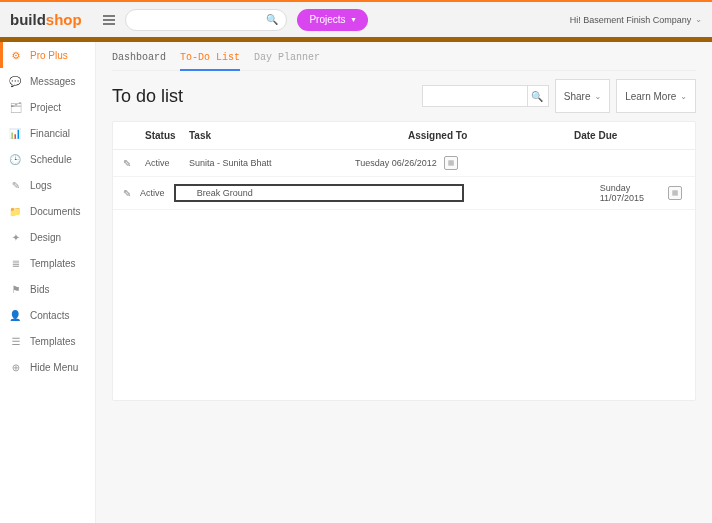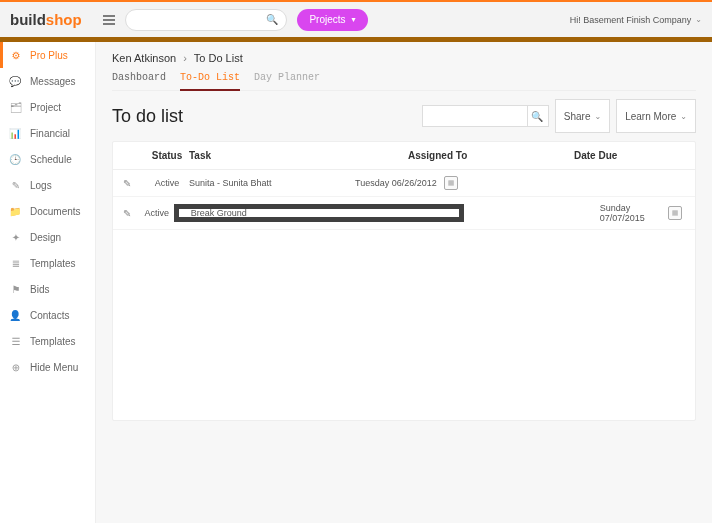--- a/index.html
+++ b/index.html
@@ -21,48 +21,48 @@
 .nav-item { display: flex; align-items: center; height: 26px; padding: 0 10px; font-size: 10px; color: #666; cursor: pointer; gap: 8px; }
 .nav-item.active { color: #ff7a1a; border-left: 3px solid #ff7a1a; padding-left: 7px; }
 .nav-item .icon { width: 12px; color: #999; display: inline-flex; align-items: center; justify-content: center;}
 .nav-item.active .icon { color: #ff7a1a; }
 .content { flex: 1; padding: 10px 16px; overflow: hidden; }
 .breadcrumb { font-size: 11px; color: #333; margin-bottom: 8px; }
 .breadcrumb .sep { margin: 0 4px; color: #888; }
 .tabs { display: flex; gap: 14px; border-bottom: 1px solid #eee; margin-bottom: 8px; }
 .tab { font-size: 10px; color: #aaa; padding-bottom: 6px; cursor: pointer; font-family: Liberation Mono, monospace; }
 .tab.dash { color: #666; }
-.tab.active { color: #ff7a1a; border-bottom: 2px solid #7f1d1d; margin-bottom: -1px; }
+.tab.active { color: #ff7a1a; border-bottom: 2px solid #3b82f6; margin-bottom: -1px; }
 .title-row { display: flex; align-items: center; justify-content: space-between; margin-bottom: 8px; }
 .page-title { font-size: 18px; color: #222; font-weight: normal; }
 .title-actions { display: flex; gap: 6px; align-items: center; }
 .search-box { display: flex; }
 .search-box input { width: 105px; height: 22px; border: 1px solid #ddd; border-right: none; font-size: 10px; padding: 0 6px; outline: none; }
 .search-box button { width: 22px; height: 22px; border: 1px solid #ddd; background: #fff; cursor: pointer; color: #888; font-size: 10px; display:flex; align-items:center; justify-content:center;}
 .btn-outline { height: 22px; border: 1px solid #ddd; background: #fff; font-size: 10px; color: #555; padding: 16px 8px; cursor: pointer; display: flex; align-items: center; gap: 4px; }
 .quickadd { background: #fff; border: 1px solid #eee; border-radius: 2px; padding: 6px 10px; display: flex; align-items: center; gap: 10px; margin-bottom: 6px; }
 .quickadd-label { font-size: 11px; color: #333; }
 .qa-task { flex: 0 0 155px; height: 20px; border: 1px solid #ddd; font-size: 9px; padding: 0 6px; color: #999; outline: none; }
 .qa-date { flex: 0 0 94px; height: 20px; border: 1px solid #ddd; font-size: 9px; padding: 0 6px; color: #555; outline: none; }
 .sq-btn { width: 20px; height: 20px; border: none; color: #fff; font-size: 12px; cursor: pointer; display:flex; align-items:center; justify-content:center; border-radius:2px;}
 .sq-btn.add { background: #8bc34a; }
 .sq-btn.remove { background: #ddd; color: #999; }
 .table-wrap { background: #fff; border: 1px solid #eee; border-radius: 2px; height: 280px; display: flex; flex-direction: column; }
 .thead { display: flex; font-size: 10px; font-weight: bold; color: #333; padding: 8px 10px; border-bottom: 1px solid #eee; }
 .col-edit { width: 22px; }
-.col-status { width: 44px; text-align: center; }
+.col-status { width: 44px; }
 .col-task { flex: 1; }
 .col-assigned { width: 130px; }
 .col-due { width: 125px; padding-left: 36px; }
 .col-cal { width: 22px; }
 .tbody { flex: 1; overflow: auto; }
 .trow { display: flex; align-items: center; font-size: 9px; color: #555; padding: 6px 10px; border-bottom: 1px solid #f3f3f3; }
 .edit-icon { color: #888; cursor: pointer; font-size:10px; }
 .cal-icon { width:14px; height:14px; border:1px solid #aaa; border-radius:2px; display:inline-flex; align-items:center; justify-content:center; font-size:7px; color:#aaa; cursor:pointer; background:#fafafa;}
-.task-input { width: 290px; height: 18px; border: 5px solid #404040; font-size: 9px; padding: 0 12px; color: #555; outline: none; }
+.task-input { width: 290px; height: 18px; border: 2px solid #404040; font-size: 9px; padding: 0 21px; color: #555; outline: none; }
 .chev-sm { font-size: 8px; color: #888; }
 </style>
 </head>
 <body>
 
 <div class="top-accent"></div>
 <div class="header">
   <div class="logo">
     <span>build</span><span class="orange">shop</span>
   </div>
@@ -136,25 +136,20 @@
         <span class="icon">☰</span>
         <span>Templates</span>
       </div>
       <div class="nav-item">
         <span class="icon">⊕</span>
         <span>Hide Menu</span>
       </div>
     </div>
 
   <div class="content">
-    <div class="breadcrumb">
-      <span>Ken Atkinson</span>
-      <span class="sep">›</span>
-      <span>To Do List</span>
-    </div>
 
     <div class="tabs" id="tabs">
         <div class="tab dash">Dashboard</div>
         <div class="tab active">To-Do List</div>
         <div class="tab">Day Planner</div>
       </div>
 
     <div class="title-row">
       <h1 class="page-title">To do list</h1>
       <div class="title-actions">
@@ -191,19 +186,19 @@
             <div class="col-status">Active</div>
             <div class="col-assigned">Sunita - Sunita Bhatt</div>
             <div class="col-due">Tuesday 06/26/2012</div>
             <div class="col-cal"><span class="cal-icon">▦</span></div>
           </div>
           <div class="trow">
             <div class="col-edit"><span class="edit-icon">✎</span></div>
             <div class="col-status">Active</div>
             <div class="col-task"><input class="task-input" type="text" value="Break Ground" style=""></div>
             <div class="col-assigned"></div>
-            <div class="col-due">Sunday 07/07/2015</div>
+            <div class="col-due">Sunday 11/07/2015</div>
             <div class="col-cal"><span class="cal-icon">▦</span></div>
           </div>
         </div>
     </div>
   </div>
 </div>
 
 </body></html>

